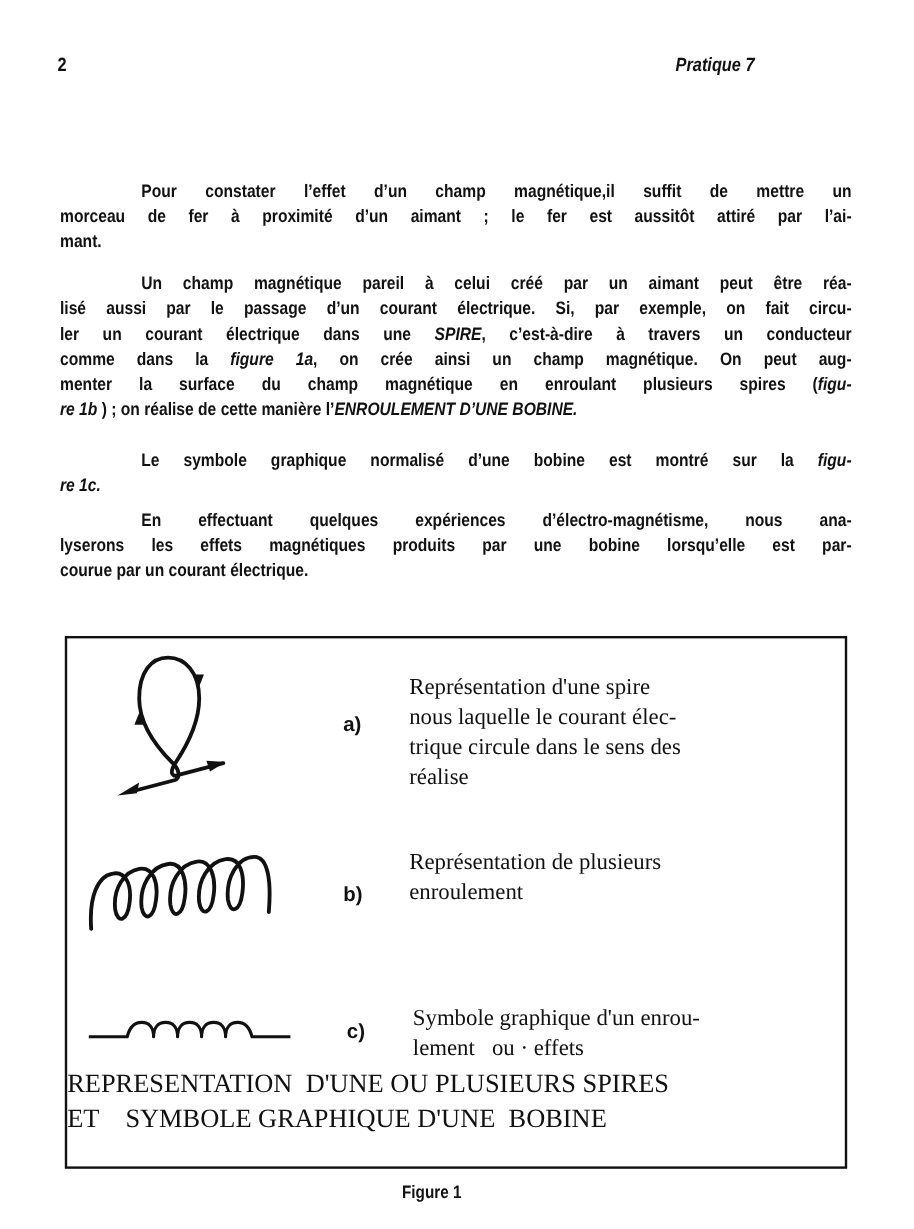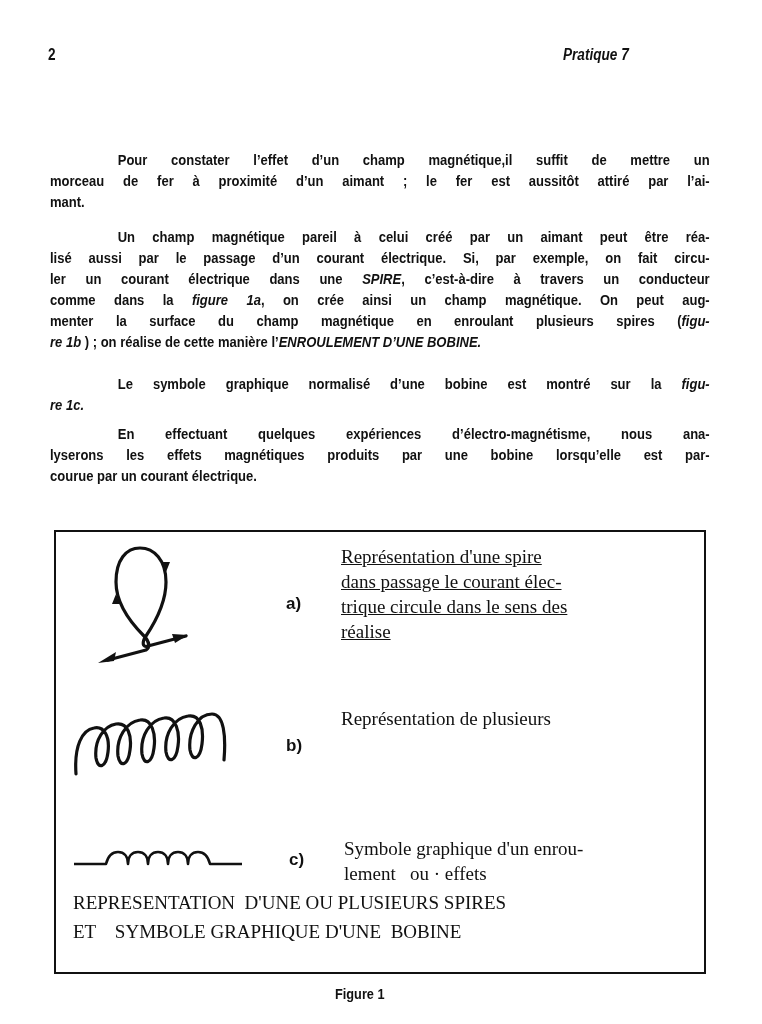--- a/index.html
+++ b/index.html
@@ -10,21 +10,21 @@
     .body-text i { font-style:italic; }
     #p1 { top:149px; }
     #p2 { top:226px; }
     #p3 { top:373px; }
     #p4 { top:423px; }
     .line { display:block; white-space:nowrap; }
     .just { text-align:justify; text-align-last:justify; }
     #figure-box { position:absolute; left:54px; top:530px; width:652px; height:444px; border:2px solid #111; box-sizing:border-box; }
     .fig-text { position:absolute; font-family:"Liberation Serif", serif; font-size:19px; line-height:25px; color:#111; white-space:nowrap; }
     .fig-label { position:absolute; font-family:"Liberation Sans", sans-serif; font-weight:bold; font-size:17px; }
-    #caption-1 { position:absolute; left:17px; top:356px; font-family:"Liberation Serif", serif; font-size:19px; line-height:29px; white-space:nowrap; }
+    #caption-1 { position:absolute; left:0; top:356px; font-family:"Liberation Serif", serif; font-size:22px; line-height:29px; white-space:nowrap; }
     #figure-caption { position:absolute; left:335px; top:985px; font-family:"Liberation Sans", sans-serif; font-weight:bold; font-size:15px; transform:scaleX(0.85); transform-origin:left; }
     svg { position:absolute; }
   </style>
 </head>
 <body>
 
 <div id="page-num">2</div>
 <div id="running-head">Pratique 7</div>
 
 <div class="body-text" id="p1">
@@ -56,33 +56,34 @@
 <div id="figure-box">
 
   <svg style="left:24px;top:10px;" width="130" height="125" viewBox="0 0 130 125">
     <path d="M28 118 L66 108 C70 106 70 100 64 94 C46 76 36 58 36 40 C36 18 46 6 60 6 C74 6 86 18 86 40 C86 58 78 76 66 94 C62 100 62 106 68 104 L106 94" fill="none" stroke="#111" stroke-width="3.2" stroke-linecap="round" stroke-linejoin="round"></path>
     <polygon points="18,121 36,110 34,119" fill="#111"></polygon>
     <polygon points="108,93 92,92 95,101" fill="#111"></polygon>
     <polygon points="36,52 32,62 40,62" fill="#111"></polygon>
     <polygon points="86,30 82,20 90,20" fill="#111"></polygon>
   </svg>
   <div class="fig-label" style="left:230px;top:62px;">a)</div>
-  <div class="fig-text" style="left:285px;top:12px;text-decoration:underline;">
+  <div class="fig-text" style="left:285px;top:28px;">
     <div>Représentation d'une   spire</div>
-    <div>dans passage le courant élec-</div>
+    <div>nous laquelle le courant élec-</div>
     <div>trique circule dans le sens des</div>
     <div>réalise</div>
   </div>
 
   <svg style="left:14px;top:174px;" width="160" height="70" viewBox="0 0 160 70">
     <path d="M6 68 C4 40 12 24 24 22 C34 20 40 30 38 46 C36 62 28 64 26 52 C24 34 34 20 46 18 C58 16 62 30 60 44 C58 60 50 62 48 50 C46 32 56 16 70 14 C82 12 86 28 84 42 C82 58 74 60 72 48 C70 30 80 14 94 12 C106 10 110 26 108 40 C106 56 98 58 96 46 C94 28 104 12 118 10 C130 8 134 22 132 38 C130 54 122 56 120 44 C118 26 128 8 142 8 C154 8 156 30 154 54" fill="none" stroke="#111" stroke-width="3.2" stroke-linecap="round"></path>
   </svg>
   <div class="fig-label" style="left:230px;top:204px;">b)</div>
   <div class="fig-text" style="left:285px;top:174px;">
     <div>Représentation de plusieurs</div>
+    <div>enroulement</div>
   </div>
 
   <svg style="left:16px;top:314px;" width="172" height="24" viewBox="0 0 172 24">
     <path d="M2 18 L34 18 C36 10 40 6 46 6 C52 6 56 10 56 18 C56 10 60 6 66 6 C72 6 76 10 76 18 C76 10 80 6 86 6 C92 6 96 10 96 18 C96 10 100 6 106 6 C112 6 116 10 116 18 C116 10 120 6 126 6 C132 6 136 10 138 18 L170 18" fill="none" stroke="#111" stroke-width="2.6" stroke-linejoin="round"></path>
   </svg>
   <div class="fig-label" style="left:233px;top:318px;">c)</div>
   <div class="fig-text" style="left:288px;top:304px;">
     <div>Symbole graphique d'un enrou-</div>
     <div style="white-space:pre;">lement   ou · effets</div>
   </div>

